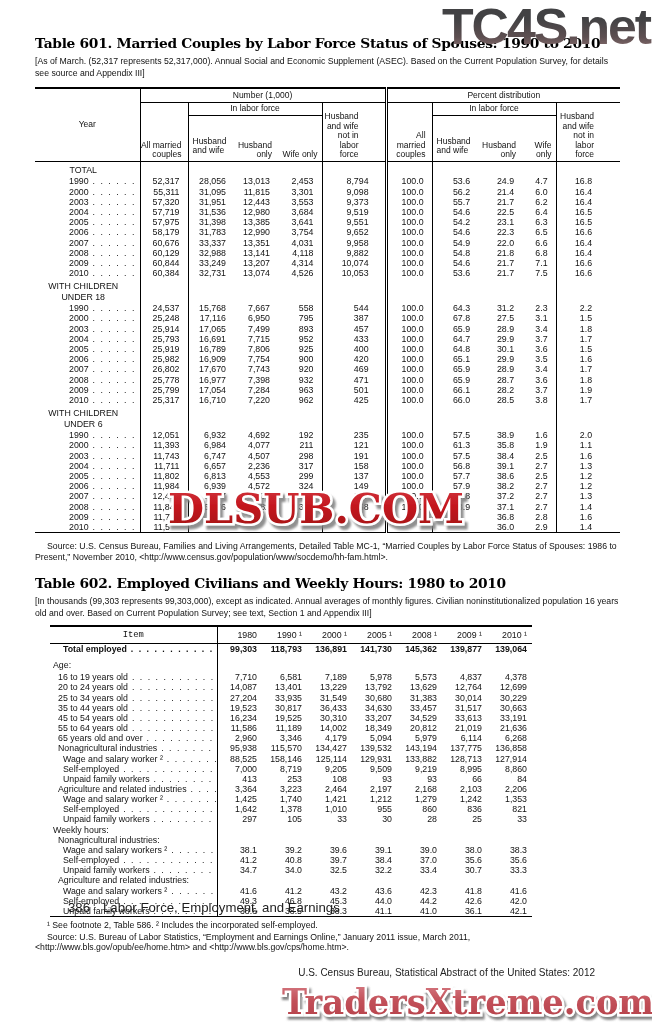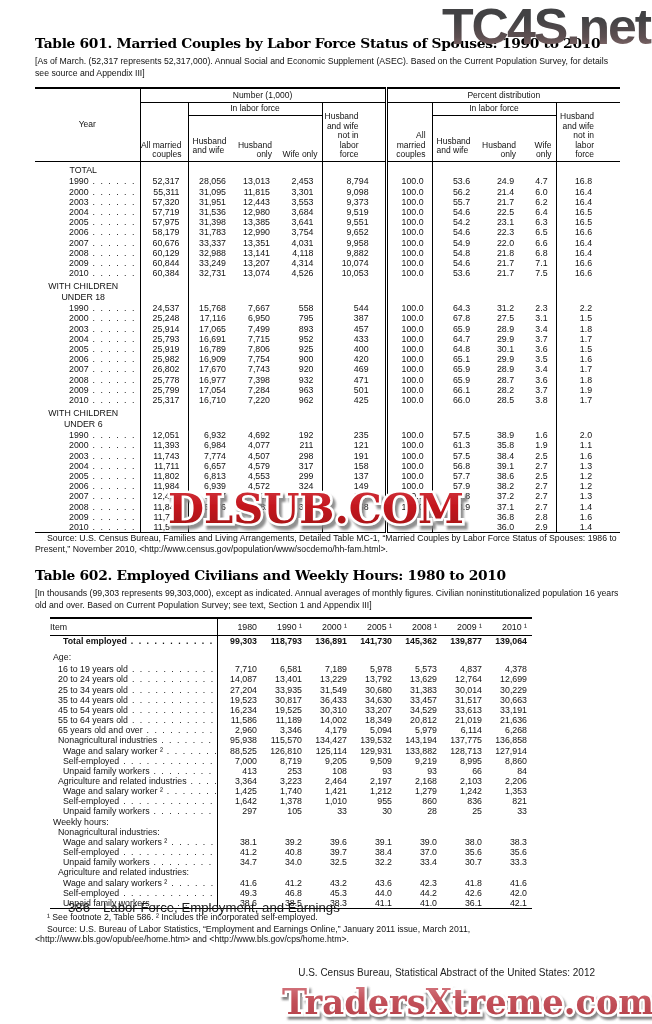--- a/index.html
+++ b/index.html
@@ -37,34 +37,34 @@
   #t601 tbody td:nth-child(11){padding-right:28px;}
   #t601 .yearcell{text-align:left;padding:0 2px 0 34px;}
   #t601 .dots{letter-spacing:1.5px;}
   #t601 .seclabel{text-align:center;padding:3px 8px 1px 0;line-height:10.4px;white-space:normal;}
   #t601 td.partial{text-align:left;padding-left:13px;}
 
   
   #t602{width:482px;margin:6px 0 0 15px;border-top:2px solid #000;border-bottom:1px solid #000;}
   #t602 th{font-weight:normal;font-size:8.8px;height:16px;vertical-align:middle;
            border-bottom:1.5px solid #000;padding:0;color:#111;}
-  #t602 th.itemh{text-align:left;}
+  #t602 th.itemh{text-align:center;font-family:Liberation Mono, monospace;}
   #t602 th.yh{text-align:right;padding-right:5px;}
   #t602 th:first-child,#t602 td:first-child{border-right:1px solid #000;}
   #t602 tbody td{height:10.15px;line-height:10.15px;font-size:8.8px;text-align:right;
                  padding:0 5px 0 0;white-space:nowrap;overflow:hidden;color:#111;}
   #t602 td.item{text-align:left;padding-right:2px;}
   #t602 .i0{padding-left:3px;}
   #t602 .i1{padding-left:8px;}
   #t602 .i2{padding-left:13px;}
   #t602 tr.bold td{font-weight:bold;}
   #t602 tr.gap td{padding-top:4px;height:14px;}
   #t602 .dots{letter-spacing:1.5px;}
 
-  .src{font-size:8.7px;line-height:10.5px;margin:0 0 0 0;text-indent:12px;color:#111;}
+  .src{font-size:8.7px;line-height:10.5px;margin:8px 0 0 0;text-indent:12px;color:#111;}
   .fnote{font-size:8.7px;line-height:10.5px;margin:3px 0 0 0;text-indent:12px;color:#111;}
 
   .page-num-line{position:absolute;left:68px;top:900px;font-size:13.2px;color:#1c1c1c;}
   .page-num-line .sect{margin-left:13px;}
   .credit{position:absolute;right:57px;top:967px;font-size:10px;color:#222;}
 
   .wm{position:absolute;pointer-events:none;}
   #wm-top{top:2px;right:-3px;}
   #wm-mid{left:156px;top:478px;}
   #wm-bottom{left:276px;top:976px;}
@@ -437,35 +437,35 @@
             <td>121</td>
             <td>100.0</td>
             <td>61.3</td>
             <td>35.8</td>
             <td>1.9</td>
             <td>1.1</td>
           </tr>
           <tr>
             <td class="yearcell">2003<span class="dots"> . . . . . . . . . . . . . . . . . . . . . . . . </span></td>
             <td>11,743</td>
-            <td>7,774</td>
+            <td>6,747</td>
             <td>4,507</td>
             <td>298</td>
             <td>191</td>
             <td>100.0</td>
             <td>57.5</td>
             <td>38.4</td>
             <td>2.5</td>
             <td>1.6</td>
           </tr>
           <tr>
             <td class="yearcell">2004<span class="dots"> . . . . . . . . . . . . . . . . . . . . . . . . </span></td>
             <td>11,711</td>
             <td>6,657</td>
-            <td>4,579</td>
+            <td>2,236</td>
             <td>317</td>
             <td>158</td>
             <td>100.0</td>
             <td>56.8</td>
             <td>39.1</td>
             <td>2.7</td>
             <td>1.3</td>
           </tr>
           <tr>
             <td class="yearcell">2005<span class="dots"> . . . . . . . . . . . . . . . . . . . . . . . . </span></td>
@@ -673,21 +673,21 @@
             <td>115,570</td>
             <td>134,427</td>
             <td>139,532</td>
             <td>143,194</td>
             <td>137,775</td>
             <td>136,858</td>
           </tr>
           <tr>
             <td class="item i2">Wage and salary worker ²<span class="dots"> . . . . . . . . . . . . . . . . . . . . . . . . </span></td>
             <td>88,525</td>
-            <td>126,810</td>
+            <td>158,146</td>
             <td>125,114</td>
             <td>129,931</td>
             <td>133,882</td>
             <td>128,713</td>
             <td>127,914</td>
           </tr>
           <tr>
             <td class="item i2">Self-employed<span class="dots"> . . . . . . . . . . . . . . . . . . . . . . . . </span></td>
             <td>7,000</td>
             <td>8,719</td>

